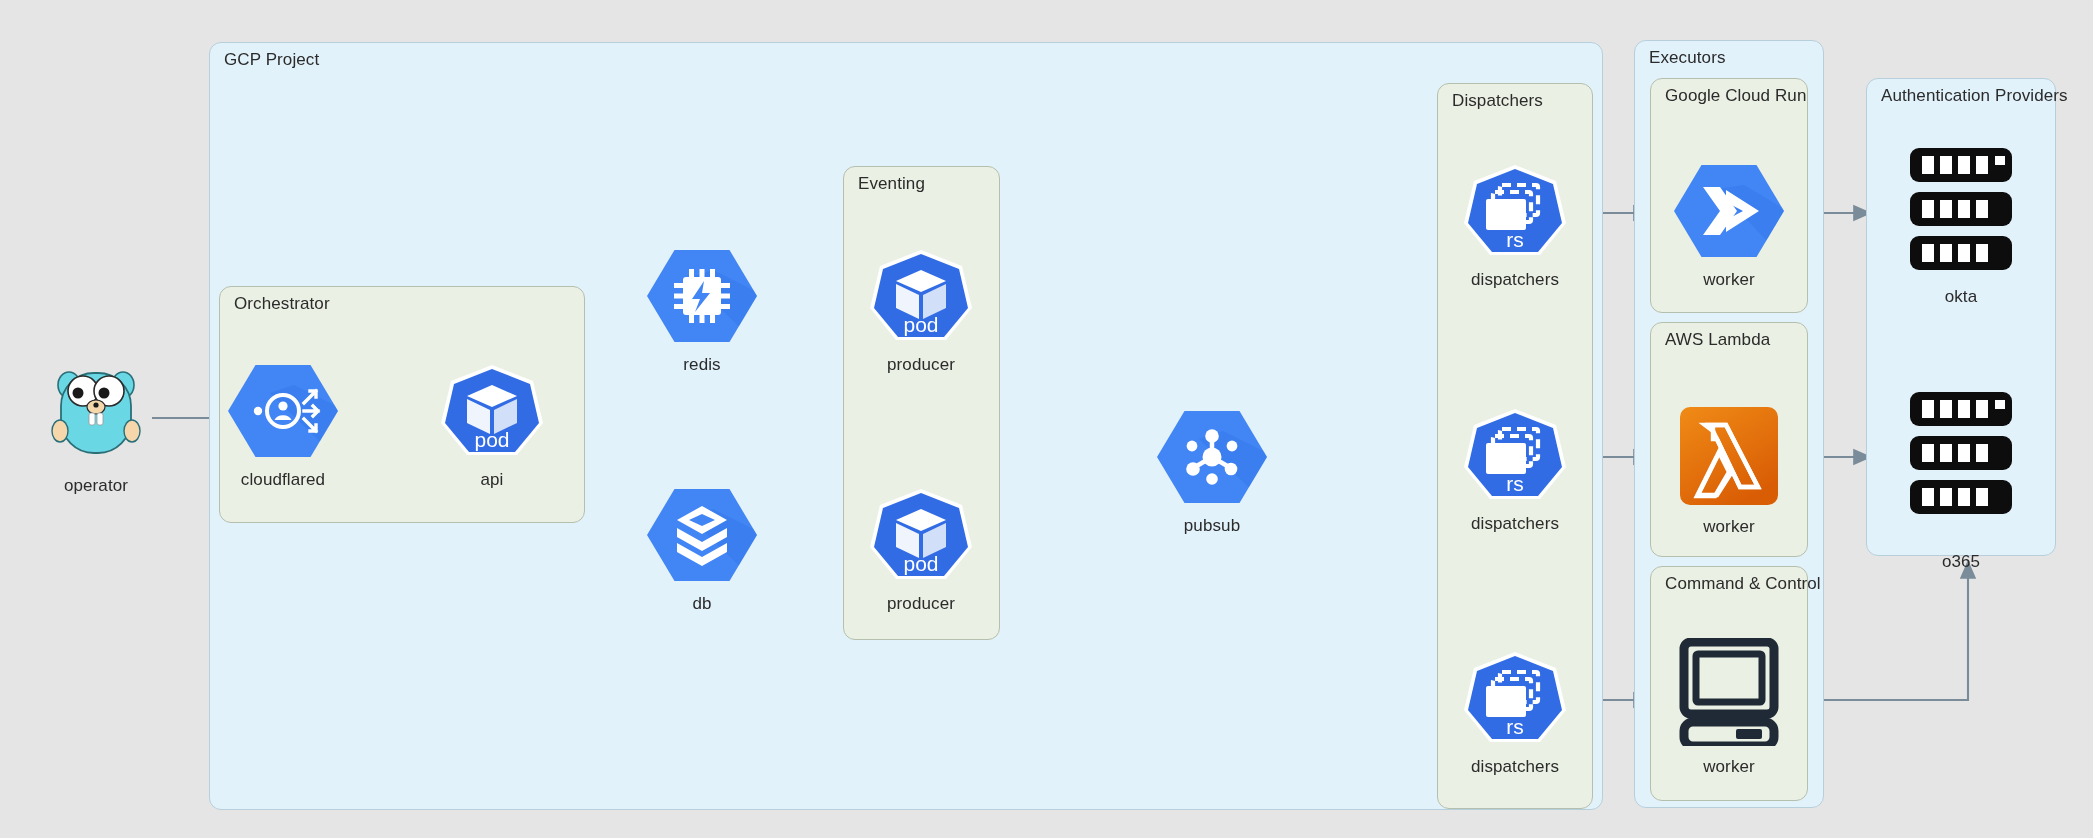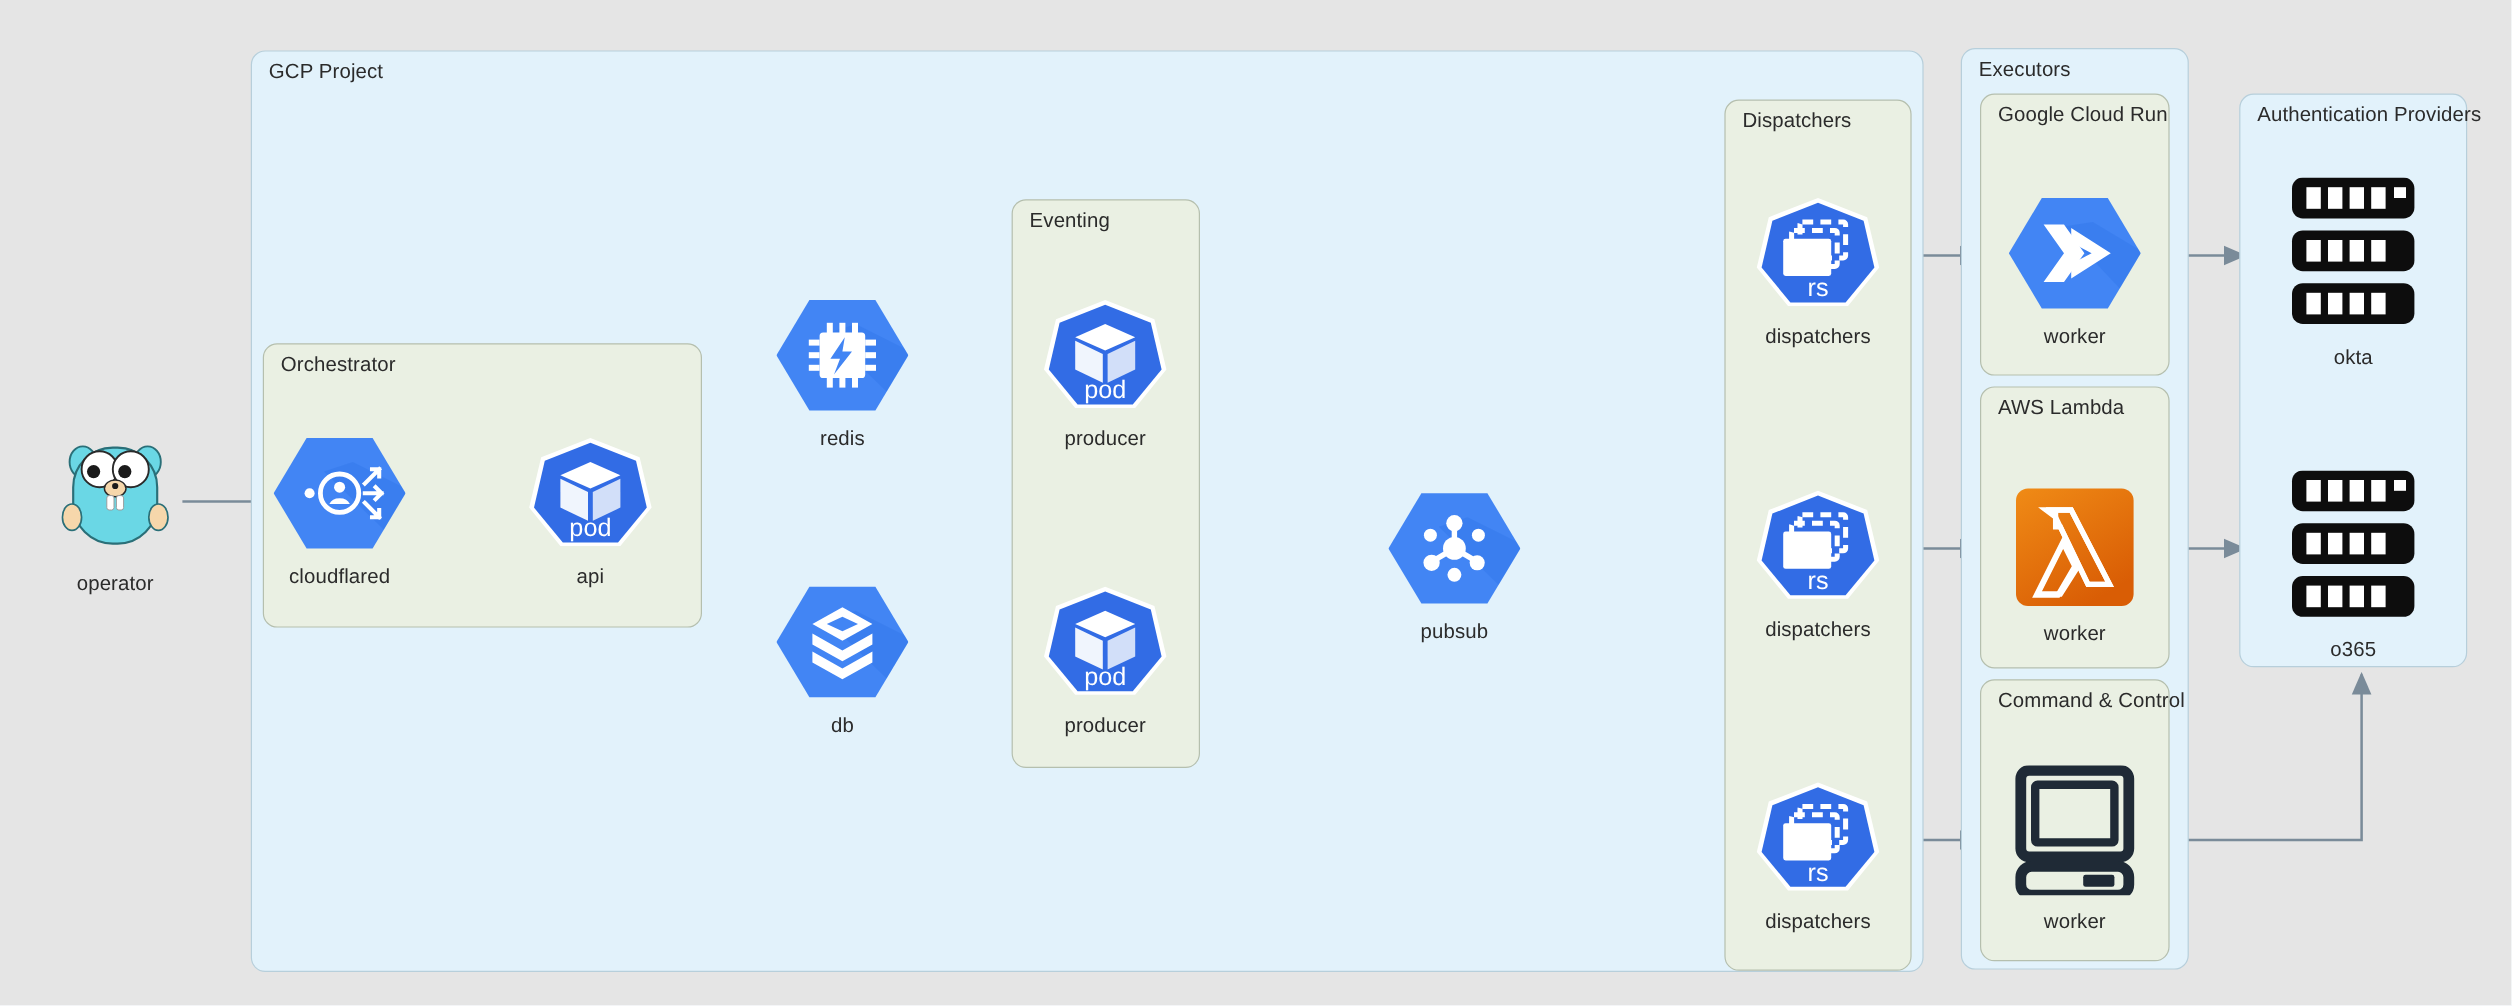--- a/index.html
+++ b/index.html
@@ -423,21 +423,21 @@
           <rect x="16" y="96" width="12" height="18"></rect>
             <rect x="34" y="96" width="12" height="18"></rect>
           <rect x="52" y="96" width="12" height="18"></rect>
             <rect x="70" y="96" width="12" height="18"></rect>
         </g>
       </svg>
     </span>
     <span class="caption">okta</span>
   </div>
 
-  <div class="node" style="left:1906px;top:392px;width:110px;">
+  <div class="node" style="left:1906px;top:392px;width:110px;gap:21px;">
     <span class="glyph">
       <svg width="110" height="128" viewBox="0 0 110 128">
         <g fill="#0d0d0d">
           <rect x="4" y="0" width="102" height="34" rx="9"></rect>
           <rect x="4" y="44" width="102" height="34" rx="9"></rect>
           <rect x="4" y="88" width="102" height="34" rx="9"></rect>
         </g>
         <g fill="#ffffff">
           <rect x="16" y="8" width="12" height="18"></rect>
             <rect x="34" y="8" width="12" height="18"></rect>

